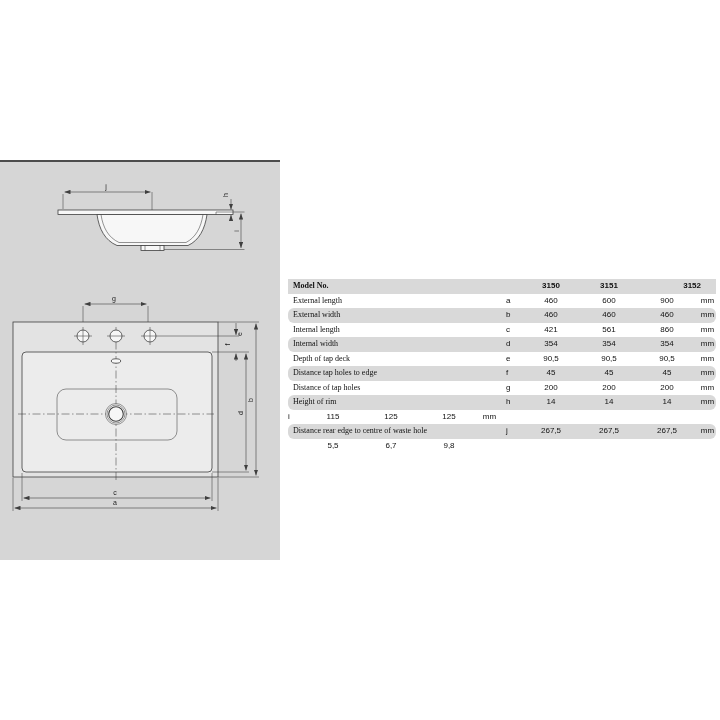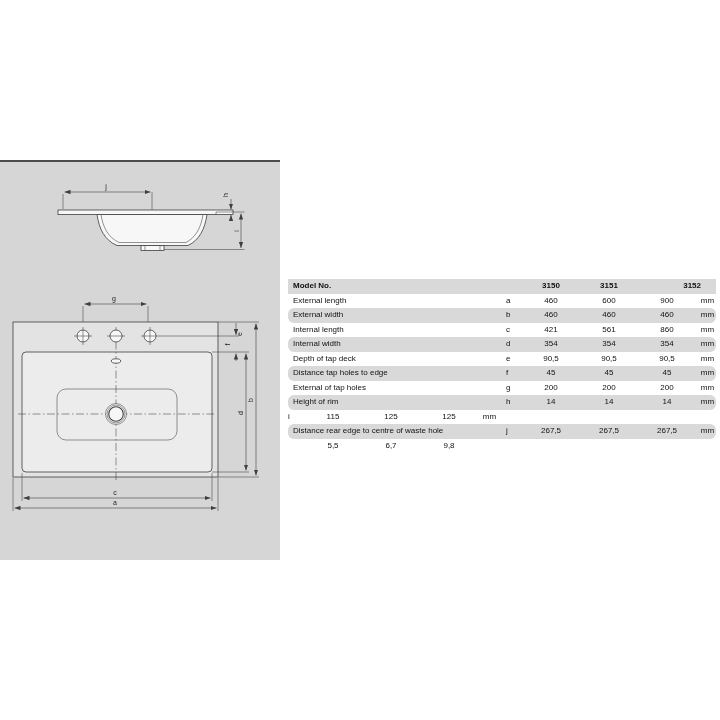--- a/index.html
+++ b/index.html
@@ -22,21 +22,21 @@
   .panel svg{display:block;width:280px;height:398px;}
 
   
   .spec-table{
     position:absolute;left:288px;top:279px;width:428px;
     font-size:8px;line-height:14.5px;
   }
   .t-row{display:flex;height:14.5px;align-items:center;white-space:nowrap;}
   .t-row.stripe{background:var(--stripe);border-radius:6px;}
   .t-row.head{background:var(--stripe);font-weight:bold;}
-  .c-label{flex:1;padding-left:5px;overflow:hidden;}
+  .c-label{flex:1;padding-left:5px;overflow:hidden;font-family:Liberation Serif, serif;}
   .c-letter{width:16px;text-align:left;}
   .c-v{width:58px;text-align:center;}
   .c-v3h{width:78px;text-align:right;padding-right:15px;}
   .c-unit{width:20px;text-align:center;padding-left:3px;}
 
   
   .ln{stroke:var(--line);stroke-width:0.8;fill:none;}
   .thin{stroke:var(--line);stroke-width:0.55;fill:none;}
   .dim{stroke:var(--line);stroke-width:0.6;fill:none;}
   .cdash{stroke:var(--line);stroke-width:0.55;fill:none;stroke-dasharray:8 2.5 1.5 2.5;}
@@ -200,21 +200,21 @@
         </div>
         <div class="t-row stripe">
           <span class="c-label">Distance tap holes to edge</span>
           <span class="c-letter">f</span>
           <span class="c-v">45</span>
           <span class="c-v">45</span>
           <span class="c-v">45</span>
           <span class="c-unit">mm</span>
         </div>
         <div class="t-row">
-          <span class="c-label">External of tap holes</span>
+          <span class="c-label">Distance of tap holes</span>
           <span class="c-letter">g</span>
           <span class="c-v">200</span>
           <span class="c-v">200</span>
           <span class="c-v">200</span>
           <span class="c-unit">mm</span>
         </div>
         <div class="t-row stripe">
           <span class="c-label">Height of rim</span>
           <span class="c-letter">h</span>
           <span class="c-v">14</span>

